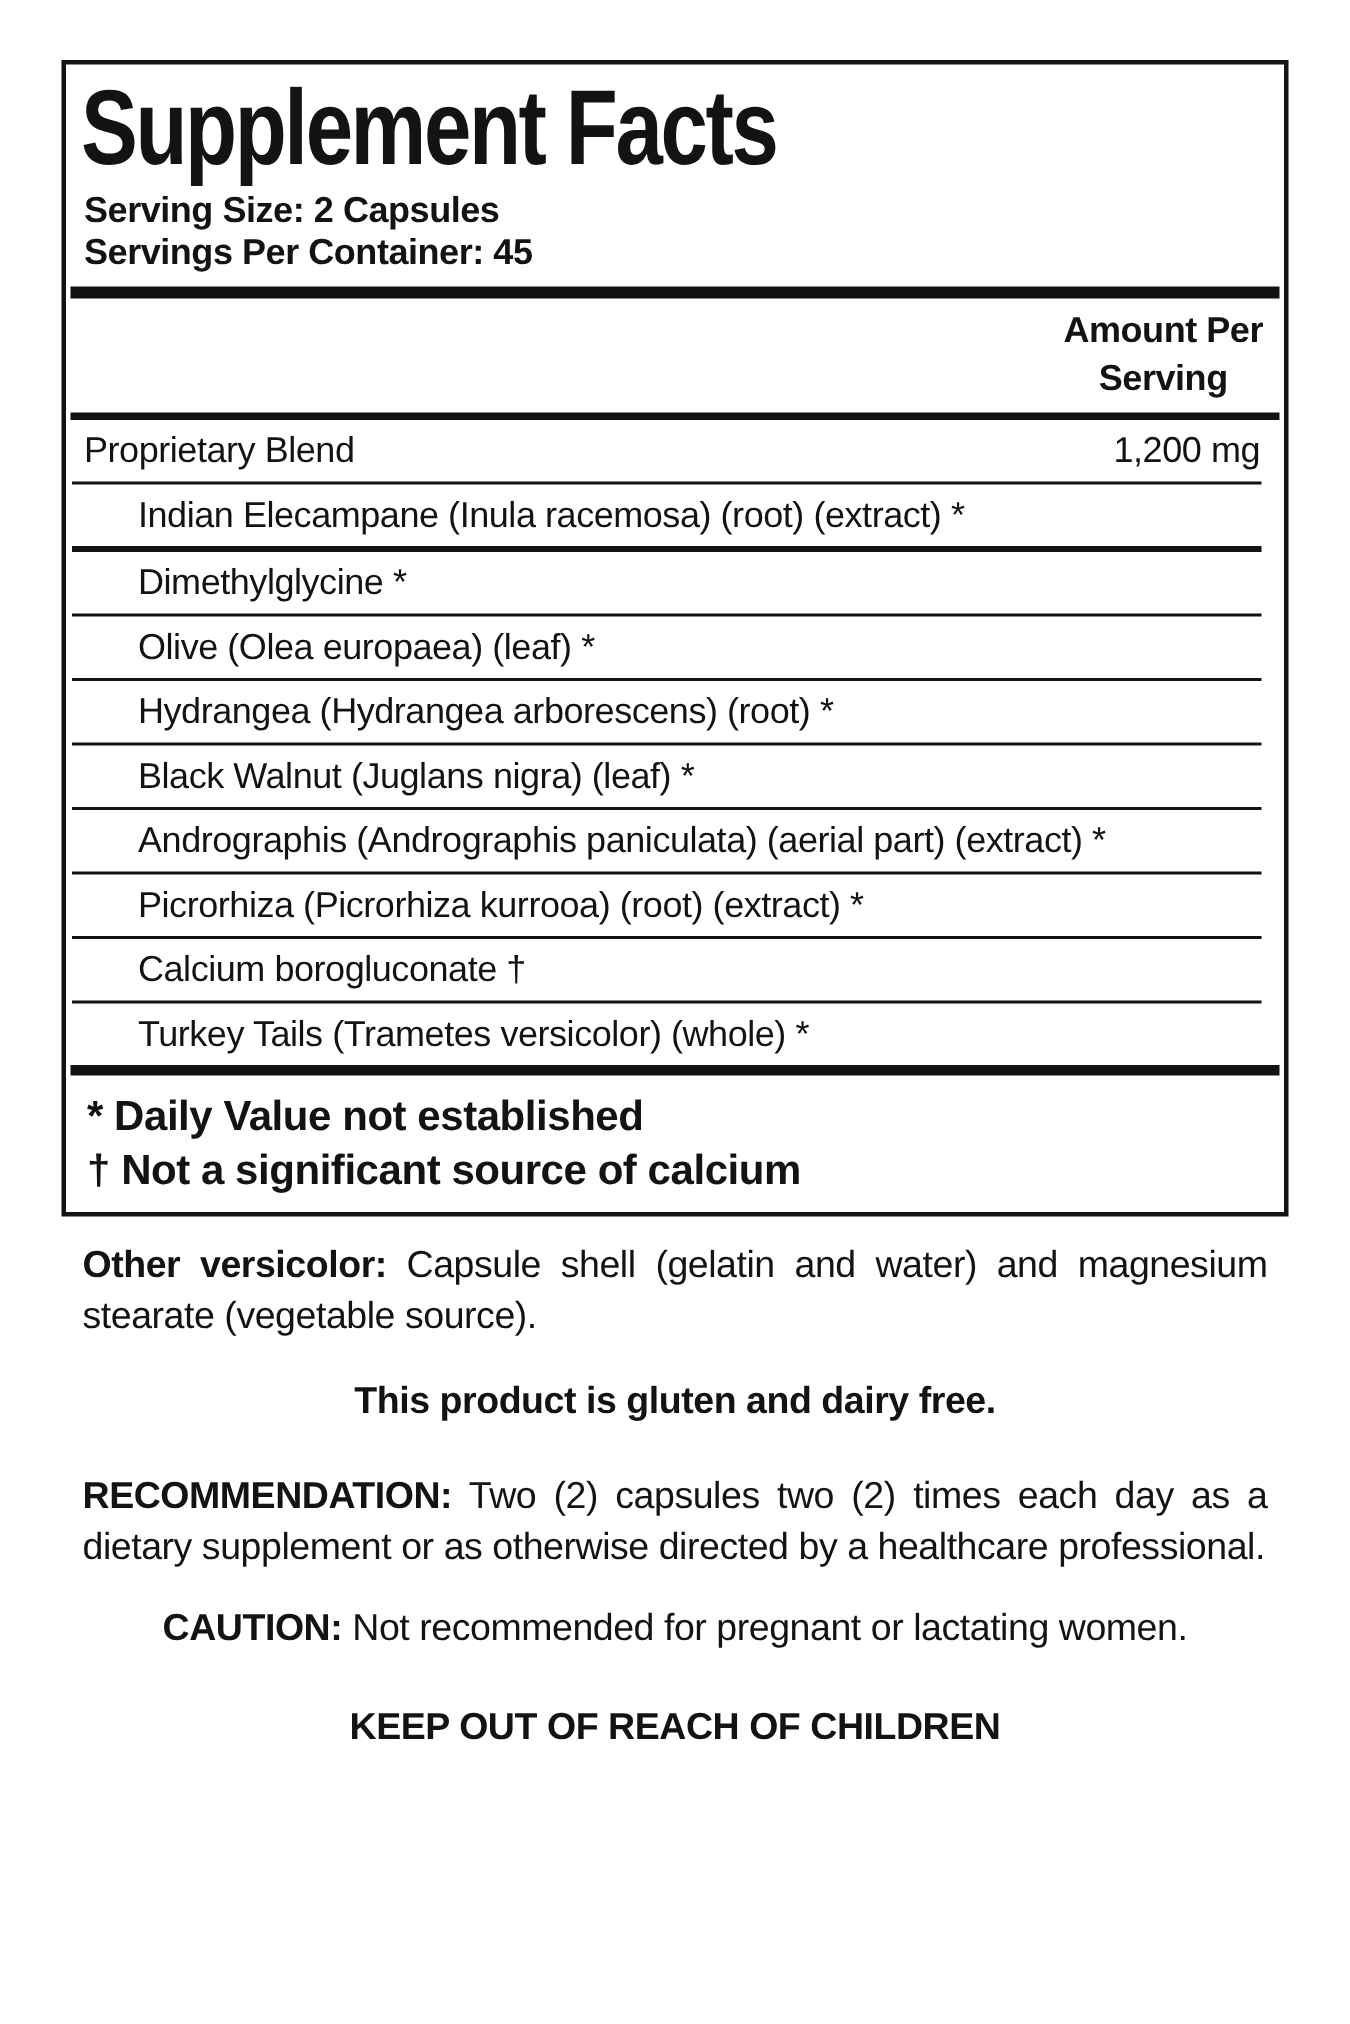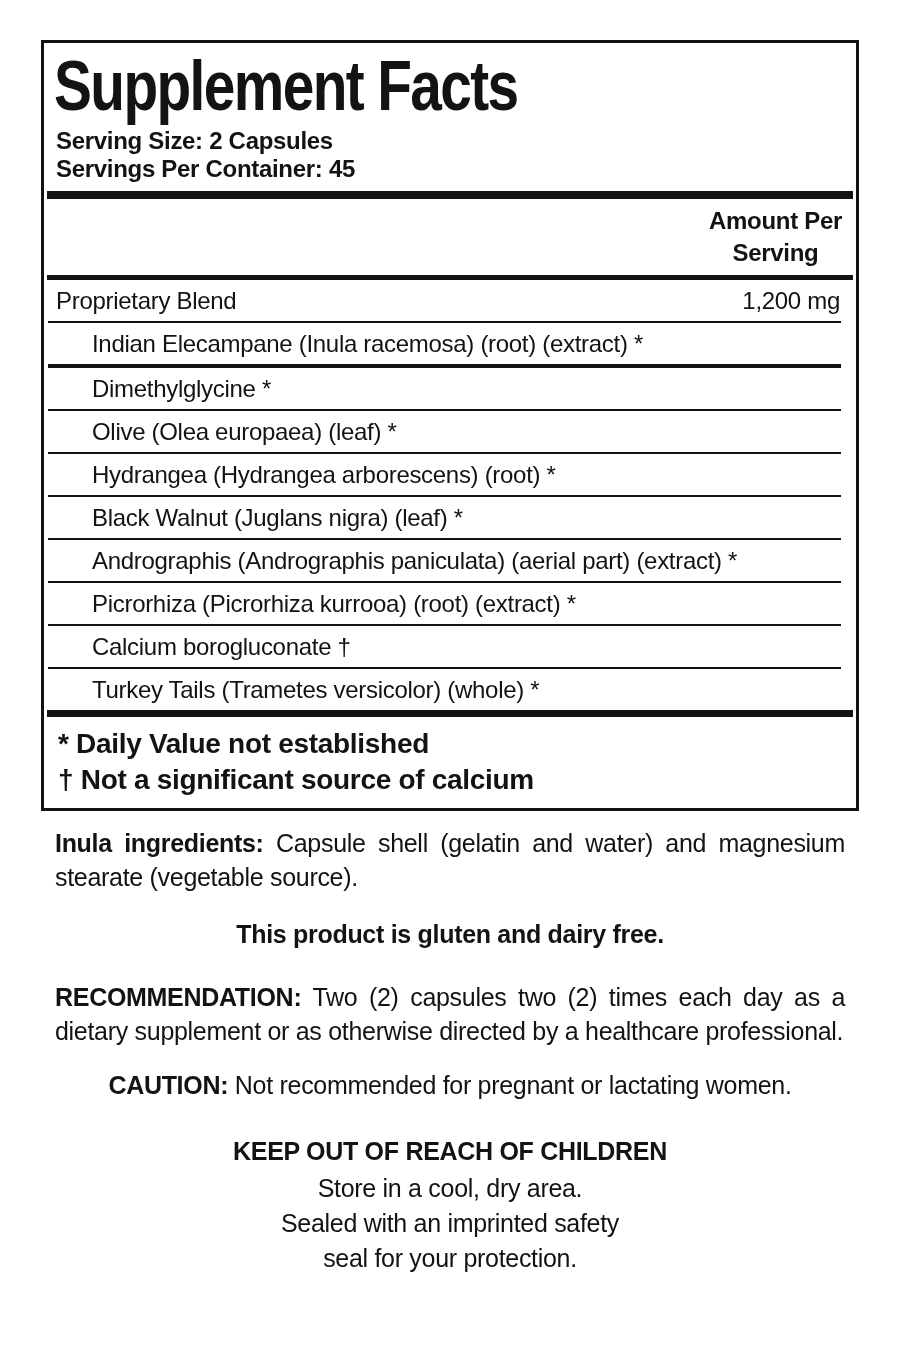--- a/index.html
+++ b/index.html
@@ -191,37 +191,32 @@
     <div class="bar bar-footnote"></div>
 
     <div class="footnotes">
       <div>* Daily Value not established</div>
       <div>† Not a significant source of calcium</div>
     </div>
 
   </div>
 
   <p class="para">
-    <span class="lead">Inula ingredients:</span>
+    <span class="lead">Other versicolor:</span>
     <span>Capsule shell (gelatin and water) and magnesium stearate (vegetable source).</span>
   </p>
 
   <div class="center-note">This product is gluten and dairy free.</div>
 
   <p class="para recommendation">
     <span class="lead">RECOMMENDATION:</span>
     <span>Two (2) capsules two (2) times each day as a dietary supplement or as otherwise directed by a healthcare professional.</span>
   </p>
 
   <p class="para caution">
     <span class="lead">CAUTION:</span>
     <span>Not recommended for pregnant or lactating women.</span>
   </p>
 
   <div class="keep-out">KEEP OUT OF REACH OF CHILDREN</div>
 
-  <div class="storage-block">
-    <div class="storage-line">Store in a cool, dry area.</div>
-    <div class="storage-line">Sealed with an imprinted safety</div>
-    <div class="storage-line">seal for your protection.</div>
-  </div>
 
 </div>
 
 </body></html>

